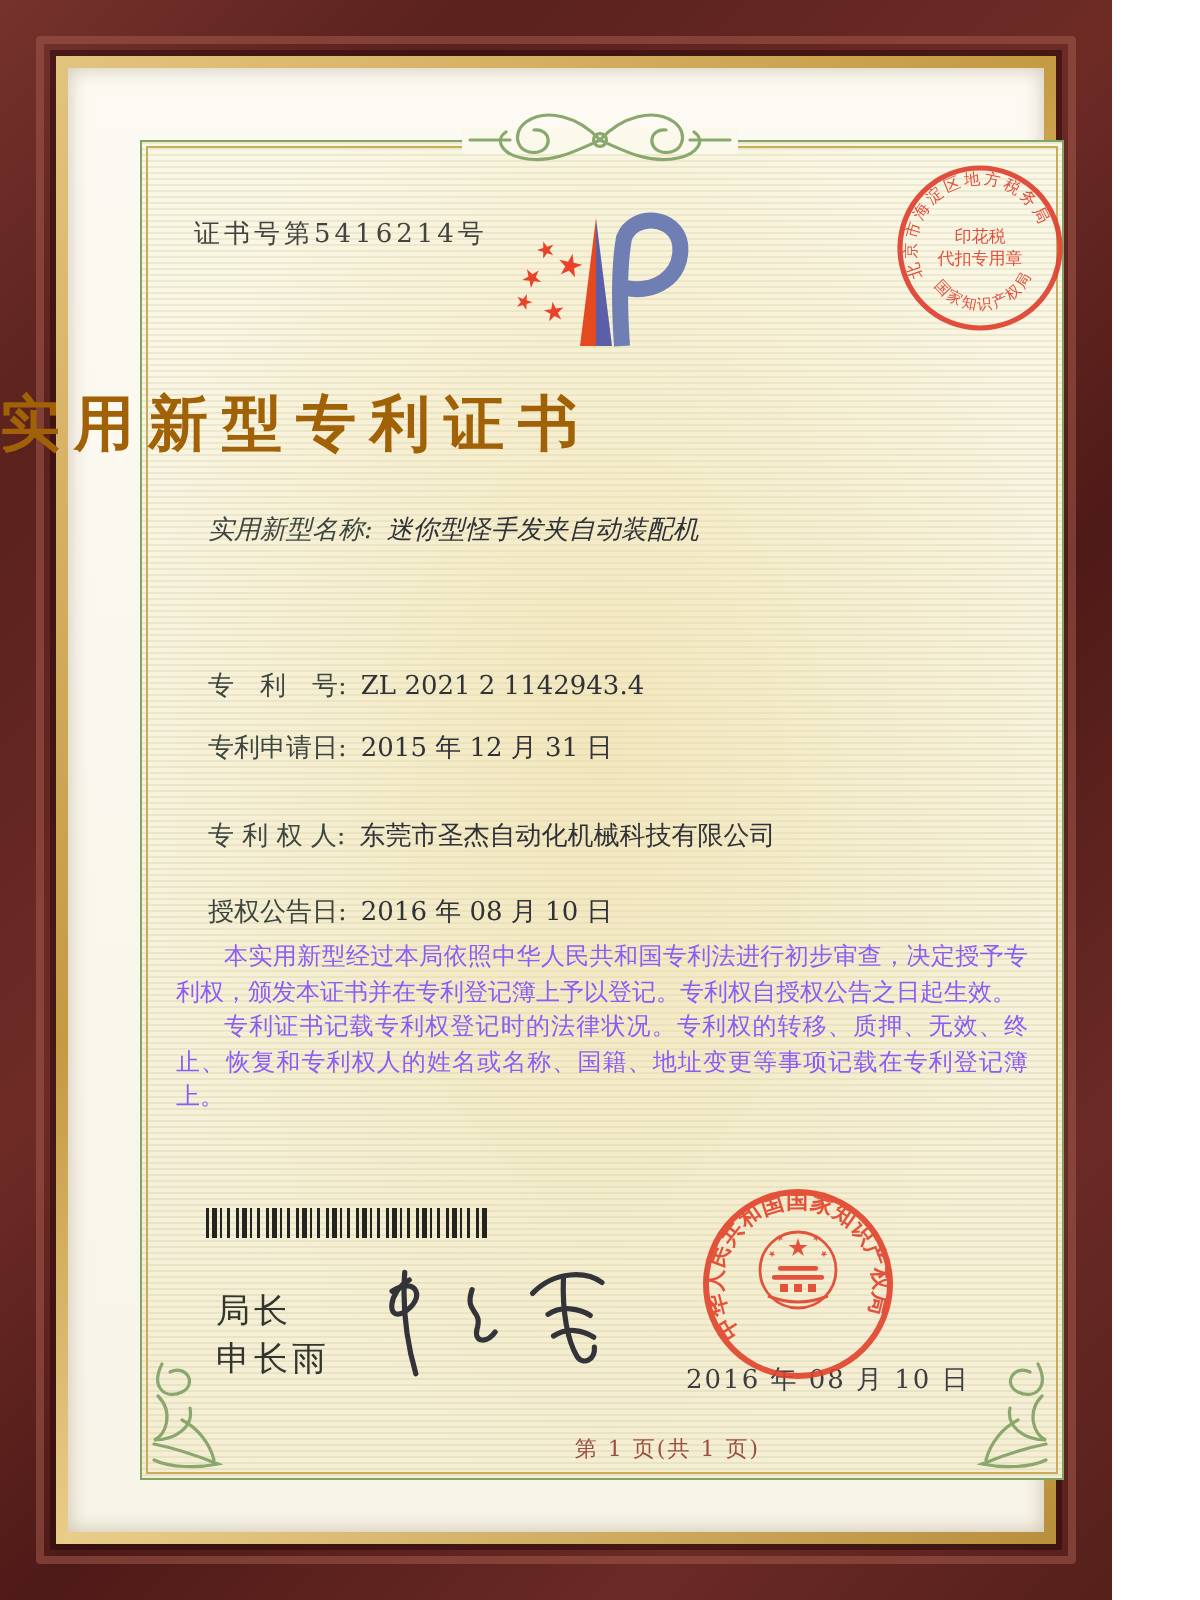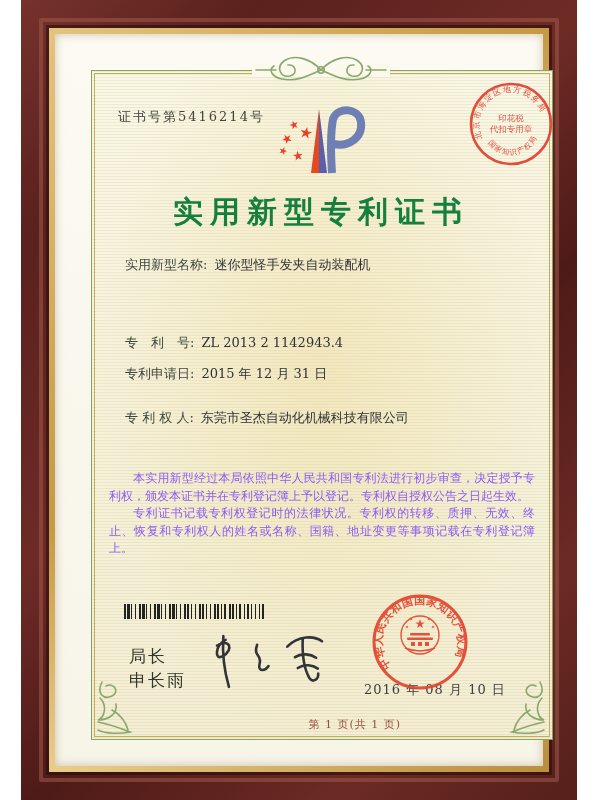--- a/index.html
+++ b/index.html
@@ -1,17 +1,17 @@
 <!DOCTYPE html>
 <html><head>
 <meta charset="utf-8">
 <style>
   html,body{margin:0;padding:0;}
   body{width:600px;height:800px;position:relative;font-family:"DejaVu Serif","Liberation Serif",serif;overflow:hidden;background:#fff;}
-  .stage{position:absolute;inset:0;width:556px;height:800px;margin-left:21px;}
+  .stage{position:absolute;inset:0;width:556px;height:800px;}
 
   
   .wood{position:absolute;inset:0;background:
     linear-gradient(135deg,#76322c 0%,#5a211d 18%,#6e2b26 42%,#4e1a17 60%,#6b2a25 82%,#56201b 100%);}
   .wood-bevel{position:absolute;inset:18px;border:4px solid rgba(160,90,75,.55);border-radius:2px;}
   .wood-dark{position:absolute;inset:25px;border:3px solid rgba(40,10,10,.55);}
   .gold-trim{position:absolute;inset:28px;background:linear-gradient(135deg,#e3c47e,#c49a42 40%,#e8cd8a 60%,#b88f3c);}
   .mat{position:absolute;inset:34px;background:linear-gradient(180deg,#fcfaf2,#f7f4e8);box-shadow:inset 0 0 10px rgba(120,95,60,.35);}
 
   
@@ -19,25 +19,25 @@
     background:
       radial-gradient(ellipse at 50% 45%, rgba(236,216,150,.45), rgba(236,216,150,0) 72%),
       repeating-linear-gradient(180deg, rgba(174,186,130,.20) 0 1px, rgba(0,0,0,0) 1px 3px),
       linear-gradient(#fbf7e6,#f5eed4);
     border:1.5px solid #83a562;}
   .paper-inner-gold{position:absolute;inset:2px;border:1px solid #c9ab5e;pointer-events:none;}
 
   
   .abs{position:absolute;}
   .cert-no{left:97px;top:108px;font-size:13px;letter-spacing:2px;color:#43443f;}
-  .title{left:0;top:192px;width:600px;text-align:center;font-size:30px;font-weight:600;letter-spacing:7px;color:#15803d;}
+  .title{left:0;top:192px;width:600px;text-align:left;font-size:30px;font-weight:600;letter-spacing:7px;color:#a16207;}
   .field{left:104px;font-size:13px;color:#343a38;white-space:nowrap;}
   .field .fl{color:#3d453f;}
   .field .fv{margin-left:7px;color:#303238;}
-  .f0{top:256px;} .f1{top:294px;} .f2{top:334px;} .f3{top:365px;} .f4{top:409px;} .f5{top:447px;}
+  .f0{top:256px;font-style:italic;} .f1{top:294px;} .f2{top:334px;} .f3{top:365px;} .f4{top:409px;} .f5{top:447px;}
   .paras{left:88px;top:470px;width:426px;font-size:12px;line-height:17.6px;color:#8b5cf6;text-align:justify;}
   .paras p{margin:0;text-indent:2em;}
   .barcode{left:103px;top:604px;width:142px;height:15px;
     background:repeating-linear-gradient(90deg,#23231f 0 1.5px,rgba(0,0,0,0) 1.5px 3px,#23231f 3px 5.5px,rgba(0,0,0,0) 5.5px 7px,#23231f 7px 8px,rgba(0,0,0,0) 8px 10.5px,#23231f 10.5px 12px,rgba(0,0,0,0) 12px 15px);}
   .director{left:108px;top:644px;font-size:17px;color:#33352f;line-height:24px;letter-spacing:2px;}
   .seal-date{left:343px;top:681px;font-size:13px;letter-spacing:1px;color:#3d3d42;z-index:4;}
   .footer{left:180px;top:717px;width:200px;text-align:right;font-size:11px;color:#9a4f3c;letter-spacing:1px;}
   svg{position:absolute;overflow:visible;}
   .svg-seal{z-index:5;}
 </style>
@@ -113,23 +113,24 @@
     <text font-size="7.5" fill="#df4030" letter-spacing="1">
       <textPath href="#taxBottom" startOffset="6">国家知识产权局</textPath>
     </text>
     <text x="45" y="42" text-anchor="middle" font-size="8.5" fill="#df4030">印花税</text>
     <text x="45" y="53" text-anchor="middle" font-size="8.5" fill="#df4030">代扣专用章</text>
   </svg>
 
   <div class="abs title">实用新型专利证书</div>
 
   <div class="abs field f0"><span class="fl">实用新型名称:</span><span class="fv">迷你型怪手发夹自动装配机</span></div>
-  <div class="abs field f2"><span class="fl">专　利　号:</span><span class="fv">ZL 2013 2 1142943.4</span></div>
+  <div class="abs field f2"><span class="fl">专　利　号:</span><span class="fv">ZL 2021 2 1142943.4</span></div>
   <div class="abs field f3"><span class="fl">专利申请日:</span><span class="fv">2015 年 12 月 31 日</span></div>
   <div class="abs field f4"><span class="fl">专 利 权 人:</span><span class="fv">东莞市圣杰自动化机械科技有限公司</span></div>
+  <div class="abs field f5"><span class="fl">授权公告日:</span><span class="fv">2016 年 08 月 10 日</span></div>
 
   <div class="abs paras">
     <p>本实用新型经过本局依照中华人民共和国专利法进行初步审查，决定授予专利权，颁发本证书并在专利登记簿上予以登记。专利权自授权公告之日起生效。</p>
     <p>专利证书记载专利权登记时的法律状况。专利权的转移、质押、无效、终止、恢复和专利权人的姓名或名称、国籍、地址变更等事项记载在专利登记簿上。</p>
   </div>
 
   <div class="abs barcode"></div>
 
   <div class="abs director">
     <div>局长</div>

